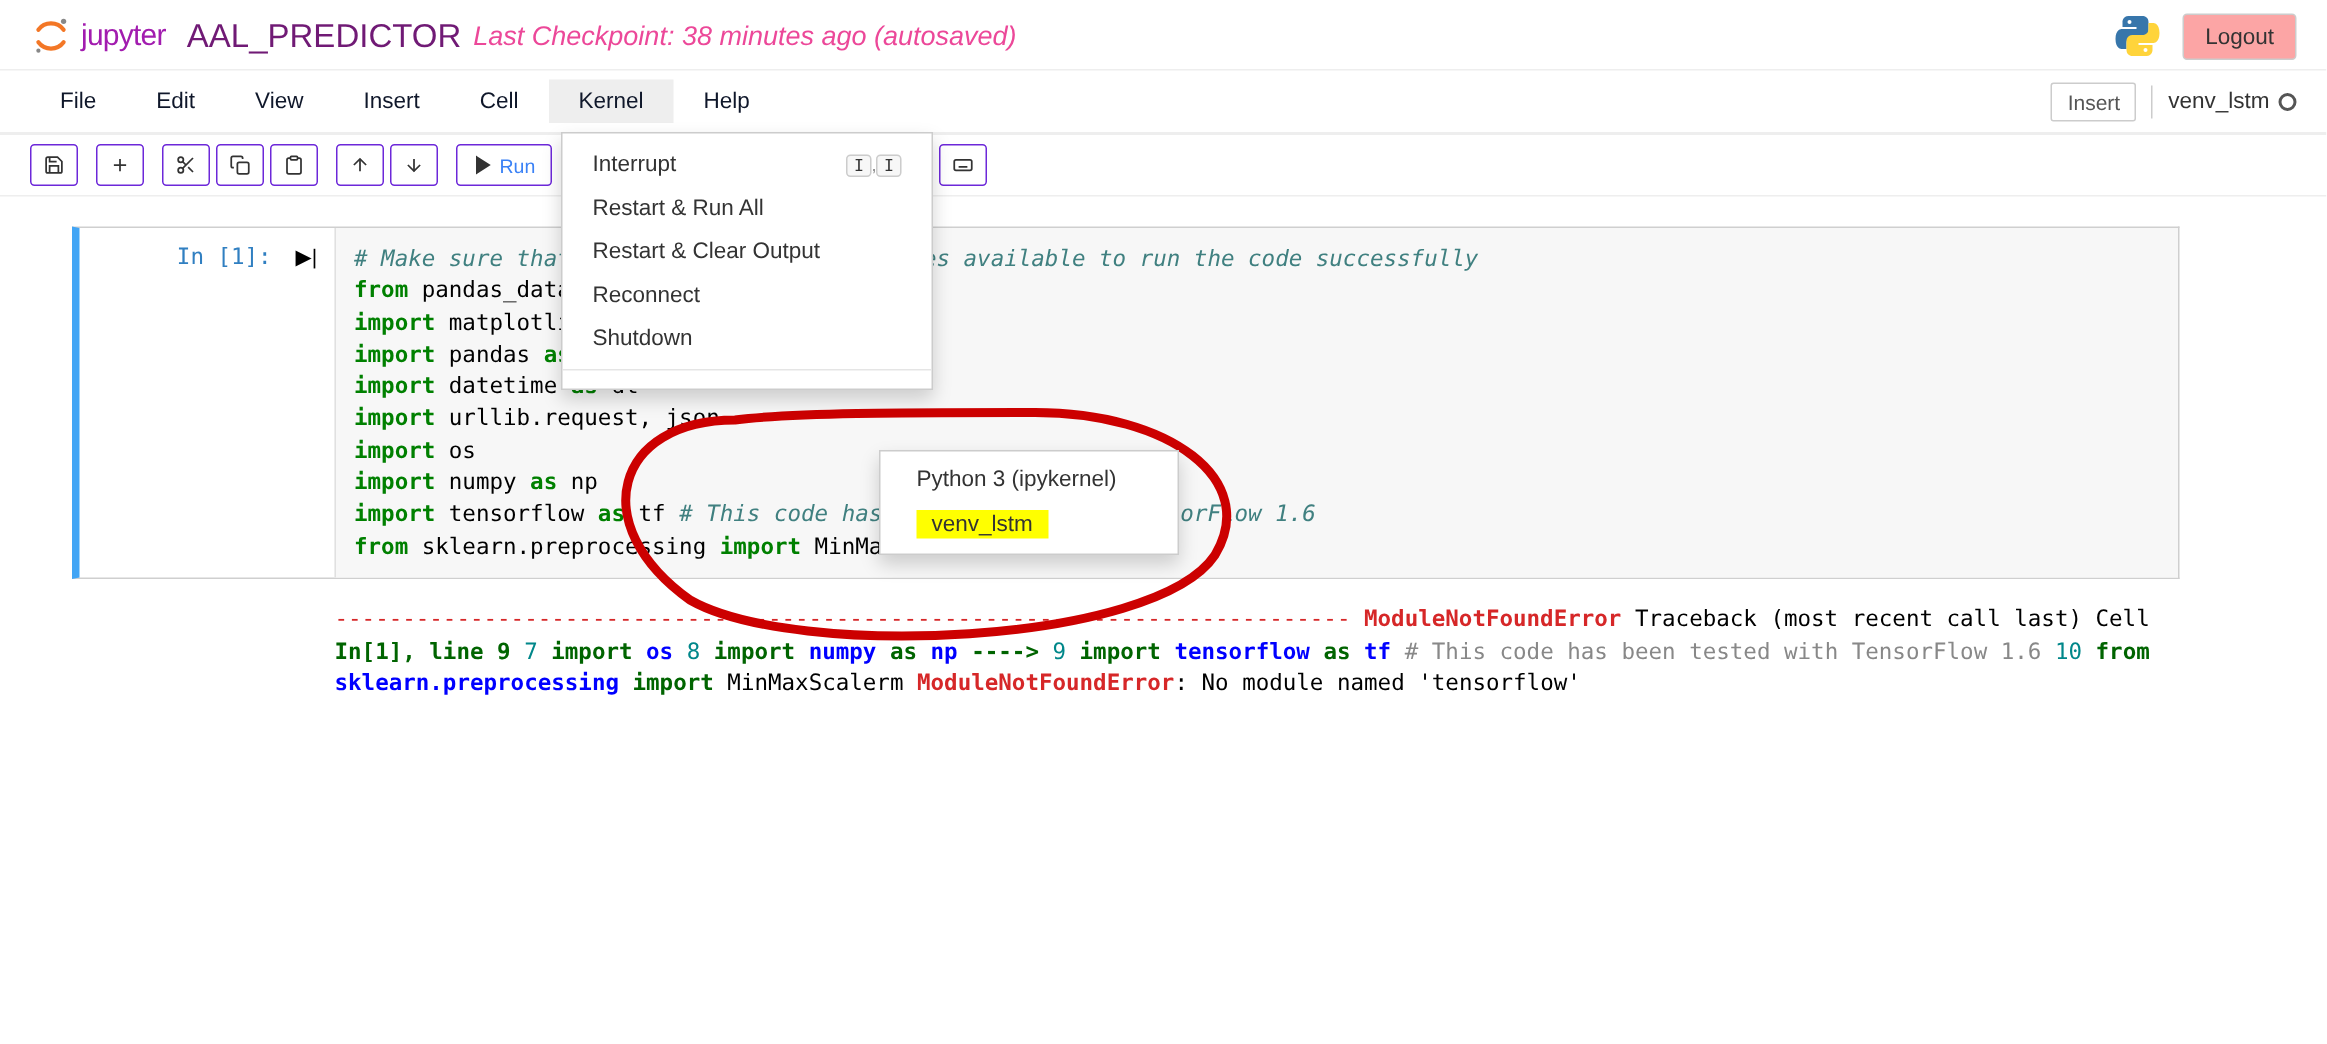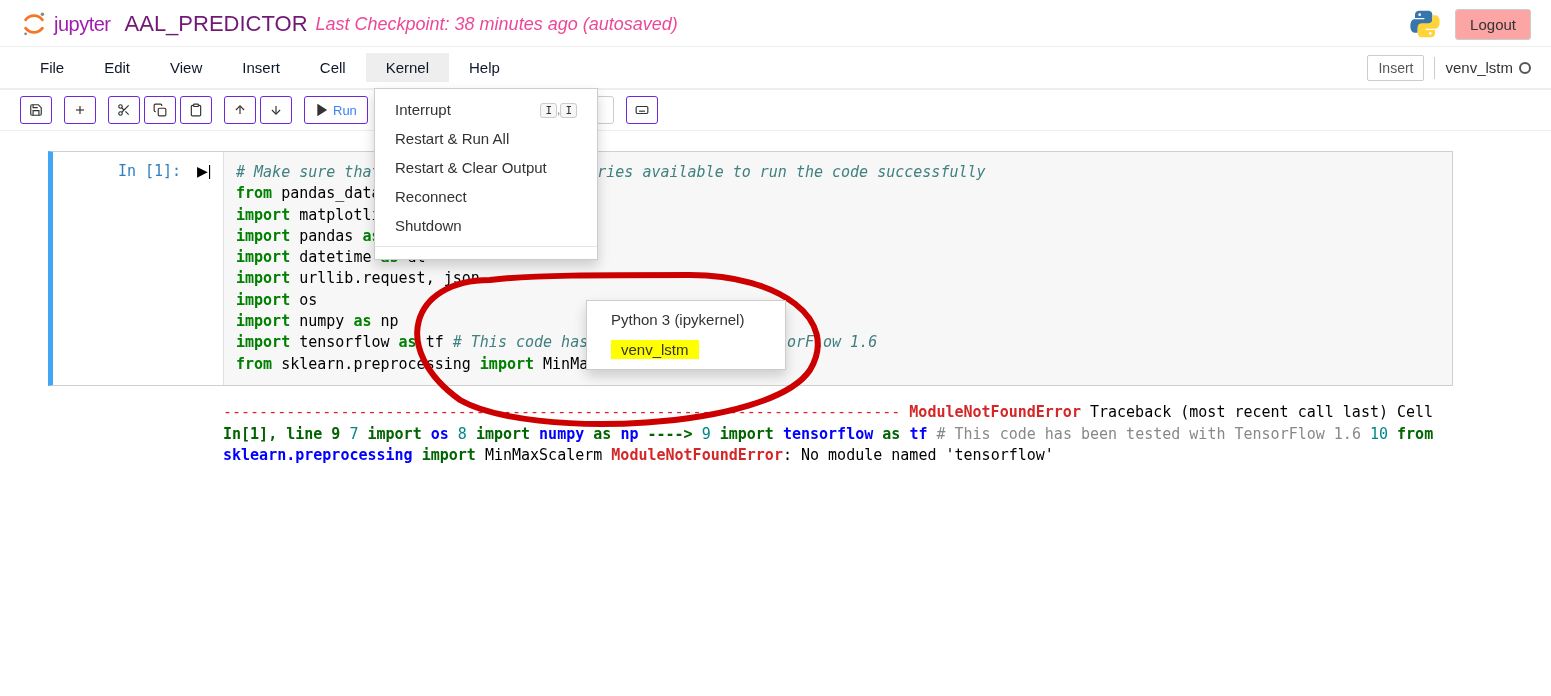--- a/index.html
+++ b/index.html
@@ -19,21 +19,21 @@
     .menu-item.active { background: #eee; }
     .menubar-right { margin-left: auto; display: flex; align-items: center; gap: 10px; }
     .trusted { border: 1px solid #ccc; padding: 4px 10px; font-size: 14px; color: #555; border-radius: 2px; }
     .kernel-name { font-size: 15px; color: #333; display: flex; align-items: center; gap: 6px; }
     .kernel-indicator { width: 12px; height: 12px; border: 2px solid #555; border-radius: 50%; background: #fff; }
     .toolbar { display: flex; align-items: center; gap: 4px; padding: 6px 20px; border-bottom: 1px solid #eee; position: relative; z-index: 1; }
     .tool-btn { border: 1px solid #6d28d9; background: #fff; padding: 5px 8px; font-size: 13px; color: #3b82f6; border-radius: 3px; cursor: pointer; display: flex; align-items: center; gap: 4px; min-width: 30px; justify-content: center; height: 28px; }
     .tool-sep { width: 4px; }
     .run-btn { padding: 5px 10px; }
     .select-mock { border: 1px solid #ccc; background: #fff; padding: 5px 8px; font-size: 13px; color: #333; border-radius: 3px; cursor: pointer; height: 28px; display:flex; align-items:center; }
-    .dropdown-menu { position: absolute; top: 88px; left: 374px; width: 224px; background: #fff; border: 1px solid #ccc; box-shadow: 0 6px 12px rgba(0,0,0,.175); z-index: 100; padding: 6px 0; }
+    .dropdown-menu { position: absolute; top: 88px; left: 374px; width: 248px; background: #fff; border: 1px solid #ccc; box-shadow: 0 6px 12px rgba(0,0,0,.175); z-index: 100; padding: 6px 0; }
     .drop-item { padding: 6px 20px 6px 20px; color: #333; font-size: 15px; cursor: pointer; display: flex; justify-content: space-between; align-items: center; }
     .drop-sep { height: 1px; background: #e5e5e5; margin: 6px 0; }
     .drop-item.highlight { background: #e6e6e6; }
     .shortcut { font-size: 12px; color: #888; }
     .kbd { border: 1px solid #ccc; border-radius: 3px; padding: 0 4px; font-size: 11px; color: #333; font-family: monospace; background: #f7f7f7;}
     .submenu { position: absolute; top: 300px; left: 586px; width: 200px; background: #fff; border: 1px solid #ccc; box-shadow: 0 6px 12px rgba(0,0,0,.175); z-index: 101; padding: 4px 0; }
     .submenu .drop-item { padding: 6px 24px; font-size: 15px; align-items: center; }
     .highlight-yellow { background: #ffff00; }
     .content { padding: 20px 18px; }
     .cell-wrap { border: 1px solid #cfcfcf; border-left: 5px solid #42A5F5; display: flex; margin-left: 30px; margin-right: 80px; }

